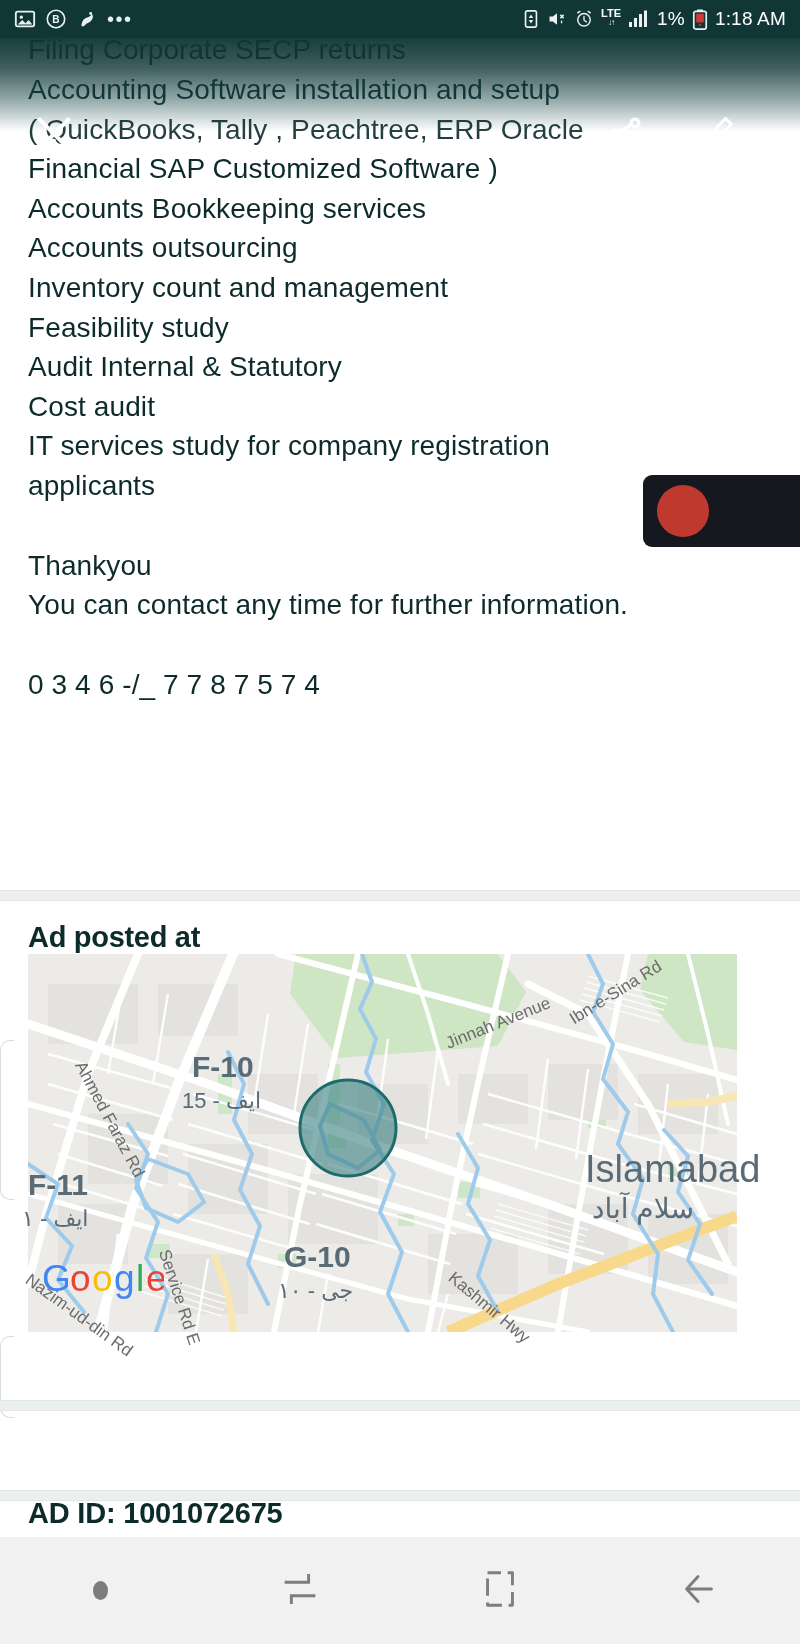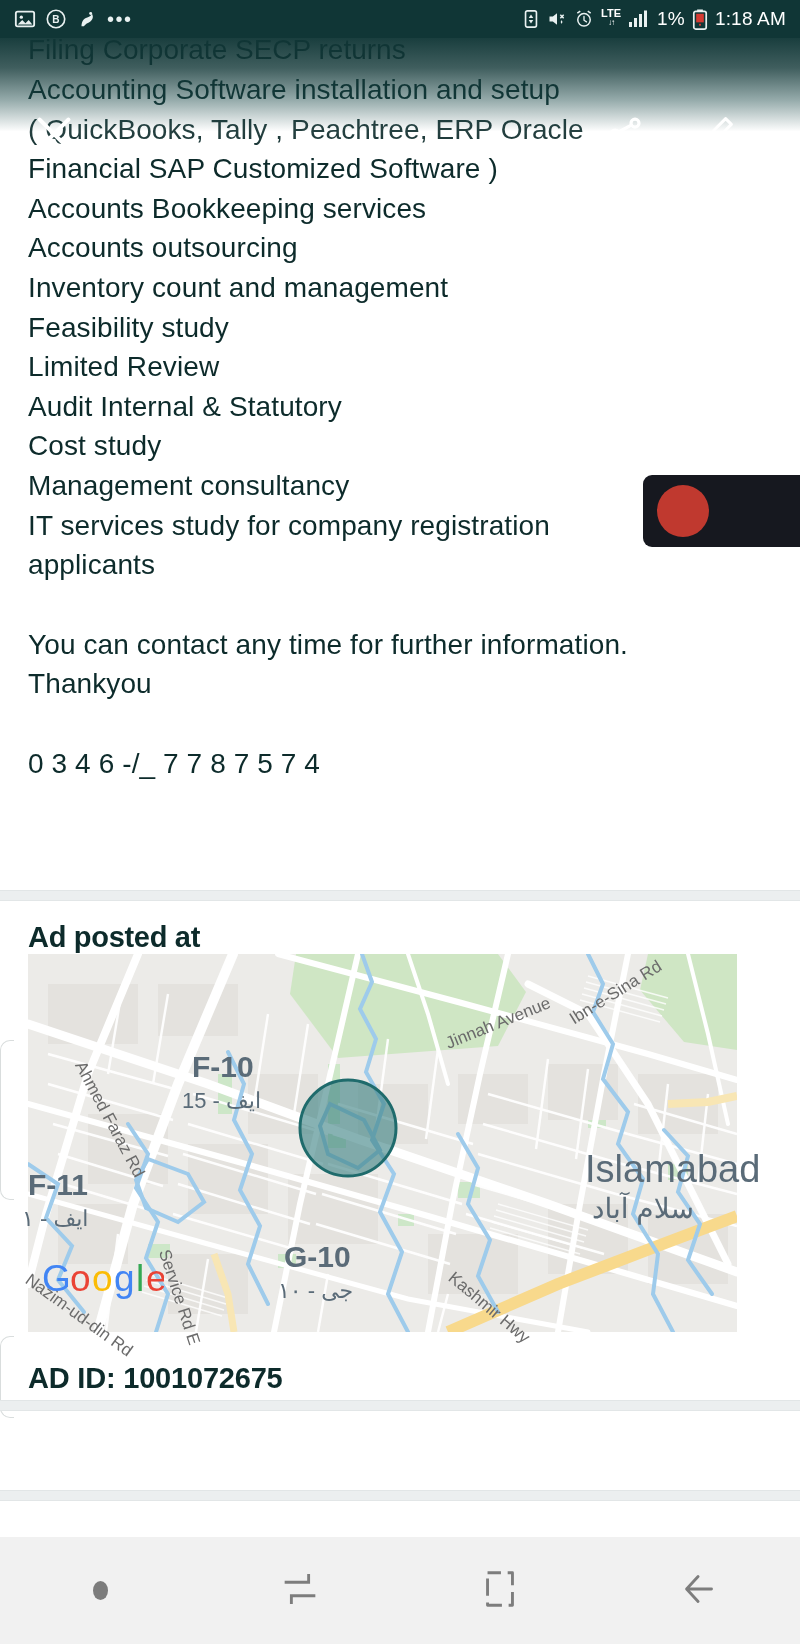--- a/index.html
+++ b/index.html
@@ -115,21 +115,21 @@
   
   .card-edge{
     position:absolute; left:0; width:14px;
     border:1px solid #d9dddd; border-right:none;
     border-radius:10px 0 0 10px;
     background:transparent;
   }
 
   
   #adid-section{
-    position:absolute; top:1336px; left:0; width:648px;
+    position:absolute; top:1471px; left:0; width:648px;
   }
   #adid-text{
     margin:26px 0 0 28px;
     font-size:29px; font-weight:bold; letter-spacing:-.2px; color:#0d2b2b;
   }
 
   
   #bottom-nav{
     position:absolute; left:0; bottom:0; width:800px; height:107px;
     background:#f1f1f1;
@@ -218,29 +218,27 @@
 
 <div id="ad-content">
   <div class="ad-gap" style="height:32px"></div>
   <div class="ad-line">Accounting Software installation and setup</div>
   <div class="ad-line">( QuickBooks, Tally , Peachtree, ERP Oracle</div>
   <div class="ad-line">Financial SAP Customized Software )</div>
   <div class="ad-line">Accounts Bookkeeping services</div>
   <div class="ad-line">Accounts outsourcing</div>
   <div class="ad-line">Inventory count and management</div>
   <div class="ad-line">Feasibility study</div>
-  <div class="ad-line">Limited Review</div>
   <div class="ad-line">Audit Internal &amp; Statutory</div>
-  <div class="ad-line">Cost study</div>
-  <div class="ad-line">Management consultancy</div>
+  <div class="ad-line">Cost audit</div>
   <div class="ad-line">IT services study for company registration</div>
   <div class="ad-line">applicants</div>
   <div class="ad-gap"></div>
+  <div class="ad-line">Thankyou</div>
   <div class="ad-line">You can contact any time for further information.</div>
-  <div class="ad-line">Thankyou</div>
   <div class="ad-gap"></div>
   <div class="ad-line">0 3 4 6 -/_   7 7 8 7 5 7 4</div>
 </div>
 
 <div id="top-bar-overlay"></div>
 <div id="top-bar-icons">
   <div class="tb-btn" id="close-btn">
     <span>
       <svg width="46" height="46" viewBox="0 0 24 24">
           <path d="M4.5 4.5L19.5 19.5M19.5 4.5L4.5 19.5" stroke="#ffffff" stroke-width="2.2" stroke-linecap="round"></path>

